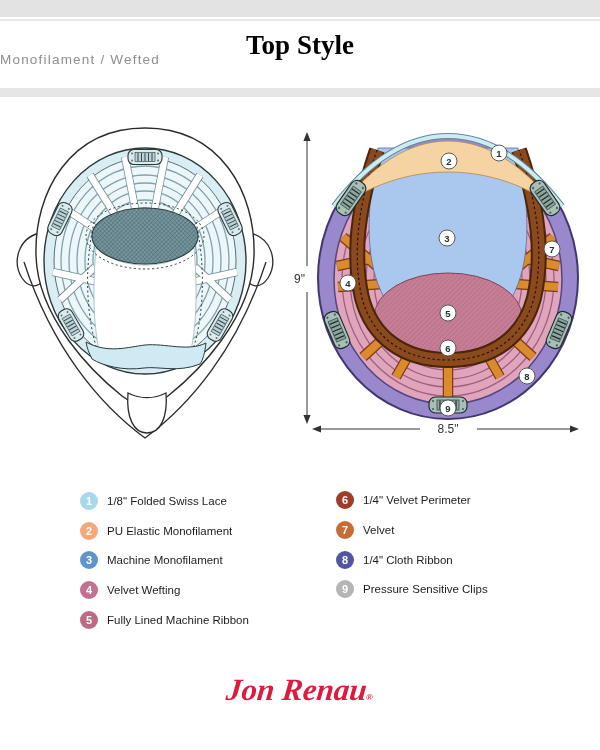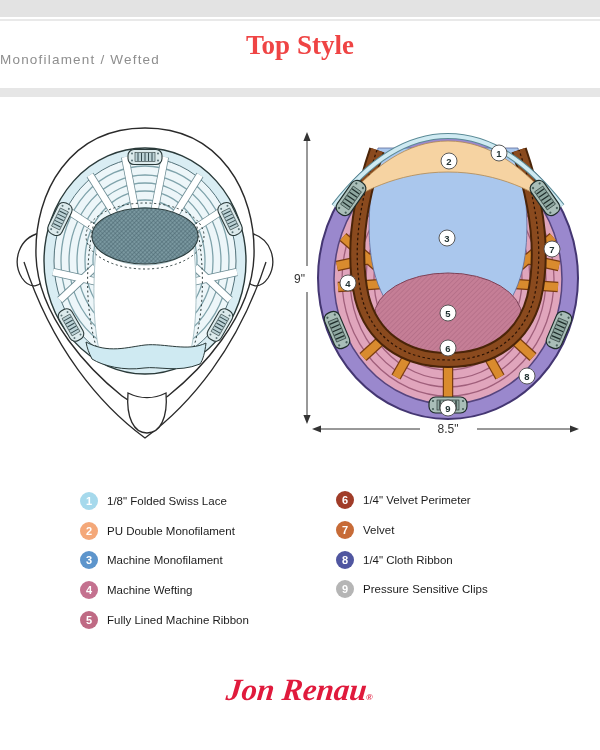--- a/index.html
+++ b/index.html
@@ -1,21 +1,21 @@
 <!DOCTYPE html>
 <html><head>
 <meta charset="utf-8">
 <style>
   html,body{margin:0;padding:0;background:#fff;}
   .stage{position:relative;width:600px;height:750px;background:#fff;overflow:hidden;
          font-family:"Liberation Sans",sans-serif;}
   .topbar{position:absolute;left:0;top:0;width:600px;height:17px;background:#e3e3e3;}
   .topbar2{position:absolute;left:0;top:19px;width:600px;height:2px;background:#e9e9e9;}
   .title{position:absolute;left:0;top:30px;width:600px;text-align:center;
-         font-family:"Liberation Serif",serif;font-weight:bold;font-size:27px;color:#ef4444;}
+         font-family:"Liberation Serif",serif;font-weight:bold;font-size:27px;color:#000000;}
   .subtitle{position:absolute;left:0;top:52px;width:600px;text-align:left;
          font-size:13.5px;color:#8e8e8e;letter-spacing:1.2px;}
   .divider{position:absolute;left:0;top:88px;width:600px;height:9px;background:#e6e6e6;}
   svg{position:absolute;}
   .legend-row{position:absolute;height:20px;display:flex;align-items:center;}
   .legend-badge{width:18px;height:18px;border-radius:50%;color:#fff;font-size:11px;
          font-weight:bold;display:flex;align-items:center;justify-content:center;
          flex:0 0 18px;}
   .legend-label{margin-left:9px;font-size:11.5px;color:#1c1c1c;white-space:nowrap;}
   .logo{position:absolute;left:0;top:672px;width:600px;text-align:center;
@@ -266,29 +266,29 @@
     </g>
   </svg>
 
   <div>
     <div class="legend-row" style="left:80px;top:491px">
       <span class="legend-badge" style="background: rgb(166, 217, 236);">1</span>
       <span class="legend-label">1/8" Folded Swiss Lace</span>
     </div>
     <div class="legend-row" style="left:80px;top:521px">
       <span class="legend-badge" style="background: rgb(244, 168, 121);">2</span>
-      <span class="legend-label">PU Double Monofilament</span>
+      <span class="legend-label">PU Elastic Monofilament</span>
     </div>
     <div class="legend-row" style="left:80px;top:550px">
       <span class="legend-badge" style="background: rgb(93, 149, 204);">3</span>
       <span class="legend-label">Machine Monofilament</span>
     </div>
     <div class="legend-row" style="left:80px;top:580px">
       <span class="legend-badge" style="background: rgb(196, 113, 143);">4</span>
-      <span class="legend-label">Machine Wefting</span>
+      <span class="legend-label">Velvet Wefting</span>
     </div>
     <div class="legend-row" style="left:80px;top:610px">
       <span class="legend-badge" style="background: rgb(191, 106, 132);">5</span>
       <span class="legend-label">Fully Lined Machine Ribbon</span>
     </div>
     <div class="legend-row" style="left:336px;top:490px">
       <span class="legend-badge" style="background: rgb(160, 60, 40);">6</span>
       <span class="legend-label">1/4" Velvet Perimeter</span>
     </div>
     <div class="legend-row" style="left:336px;top:520px">

